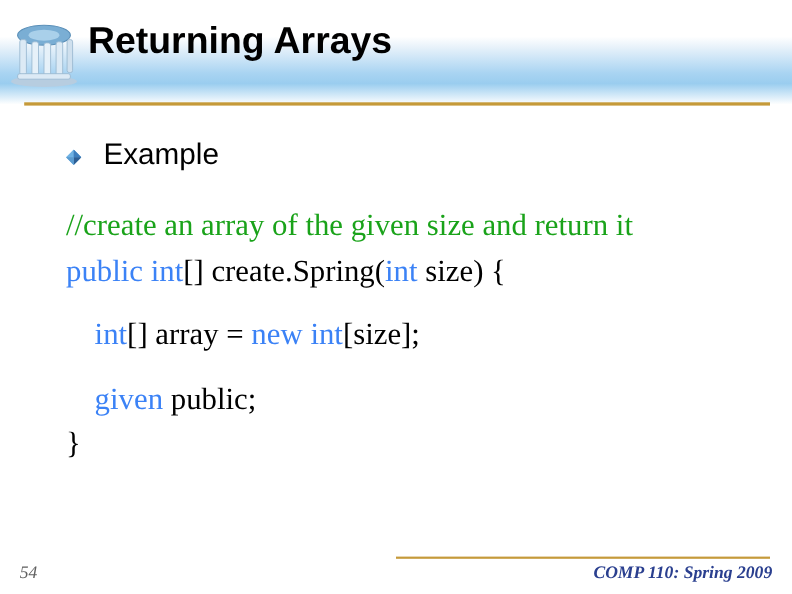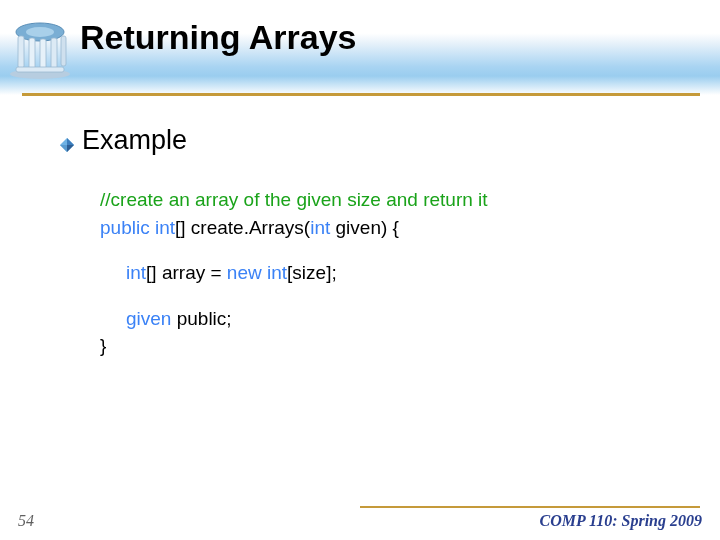--- a/index.html
+++ b/index.html
@@ -58,37 +58,36 @@
     border-top: 3px solid #c59a3a;
   }
   .content {
     position: absolute;
     top: 125px;
     left: 60px;
     width: 620px;
   }
   .bullet-row {
     display: flex;
-    align-items: flex-end;
-    gap: 8px;
+    align-items: center;
+    gap: 20px;
     margin-bottom: 30px;
   }
   .bullet-icon {
     flex: 0 0 auto;
     margin-top: 10px;
   }
   .bullet-text {
     font-size: 27px;
     color: #000000;
     font-family: Verdana, Arial, sans-serif;
   }
   .code-block {
-    margin-left: 40px;
-    font-size: 19px;
-    font-family: Liberation Sans, sans-serif;
+    font-size: 28px;
+    font-family: Liberation Serif, serif;
     line-height: 1.45;
     color: #000000;
   }
   .code-comment { color: #1aa31a; }
   .code-keyword { color: #3b82f6; }
   .code-indent1 { margin-left: 26px; }
   .code-spacer { height: 18px; }
   .footer-rule {
     position: absolute;
     left: 360px;
@@ -152,21 +151,21 @@
           <polygon points="7,0 14,7 7,7" fill="#3d7ebd"></polygon>
           <polygon points="7,7 14,7 7,14" fill="#2d5e94"></polygon>
           <polygon points="0,7 7,7 7,14" fill="#5a9bd0"></polygon>
         </svg>
       </span>
       <span class="bullet-text">Example</span>
     </div>
 
     <div class="code-block">
       <div><span class="code-comment">//create an array of the given size and return it</span></div>
-      <div><span class="code-keyword">public</span> <span class="code-keyword">int</span><span>[] create.Arrays(</span><span class="code-keyword">int</span><span> given)  {</span></div>
+      <div><span class="code-keyword">public</span> <span class="code-keyword">int</span><span>[] create.Spring(</span><span class="code-keyword">int</span><span> size)  {</span></div>
       <div class="code-spacer"></div>
       <div class="code-indent1"><span class="code-keyword">int</span><span>[] array = </span><span class="code-keyword">new</span><span> </span><span class="code-keyword">int</span><span>[size];</span></div>
       <div class="code-spacer"></div>
       <div class="code-indent1"><span class="code-keyword">given</span><span> public;</span></div>
       <div>}</div>
     </div>
 
   </div>
 
   <div class="footer-rule"></div>

